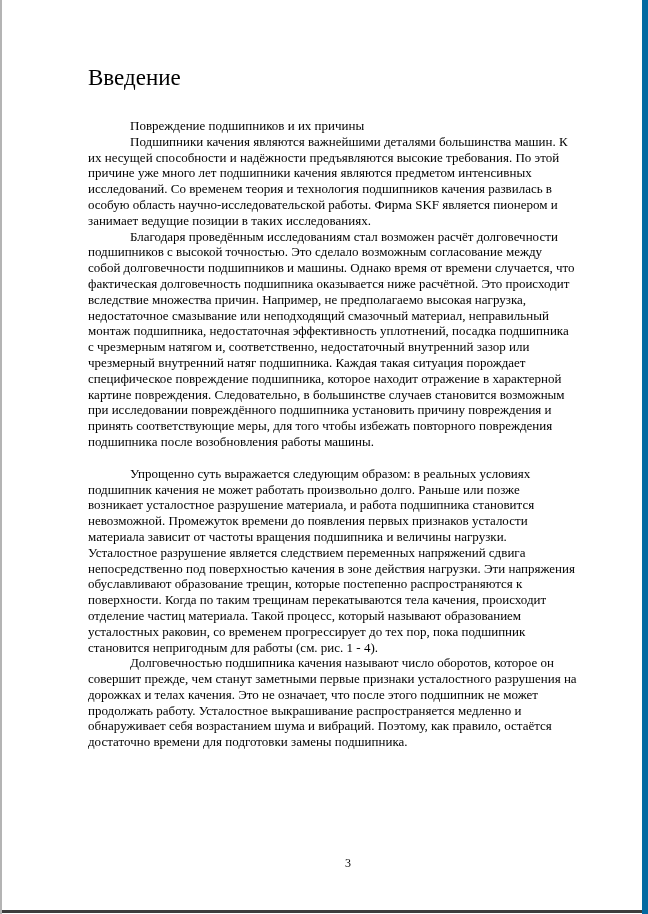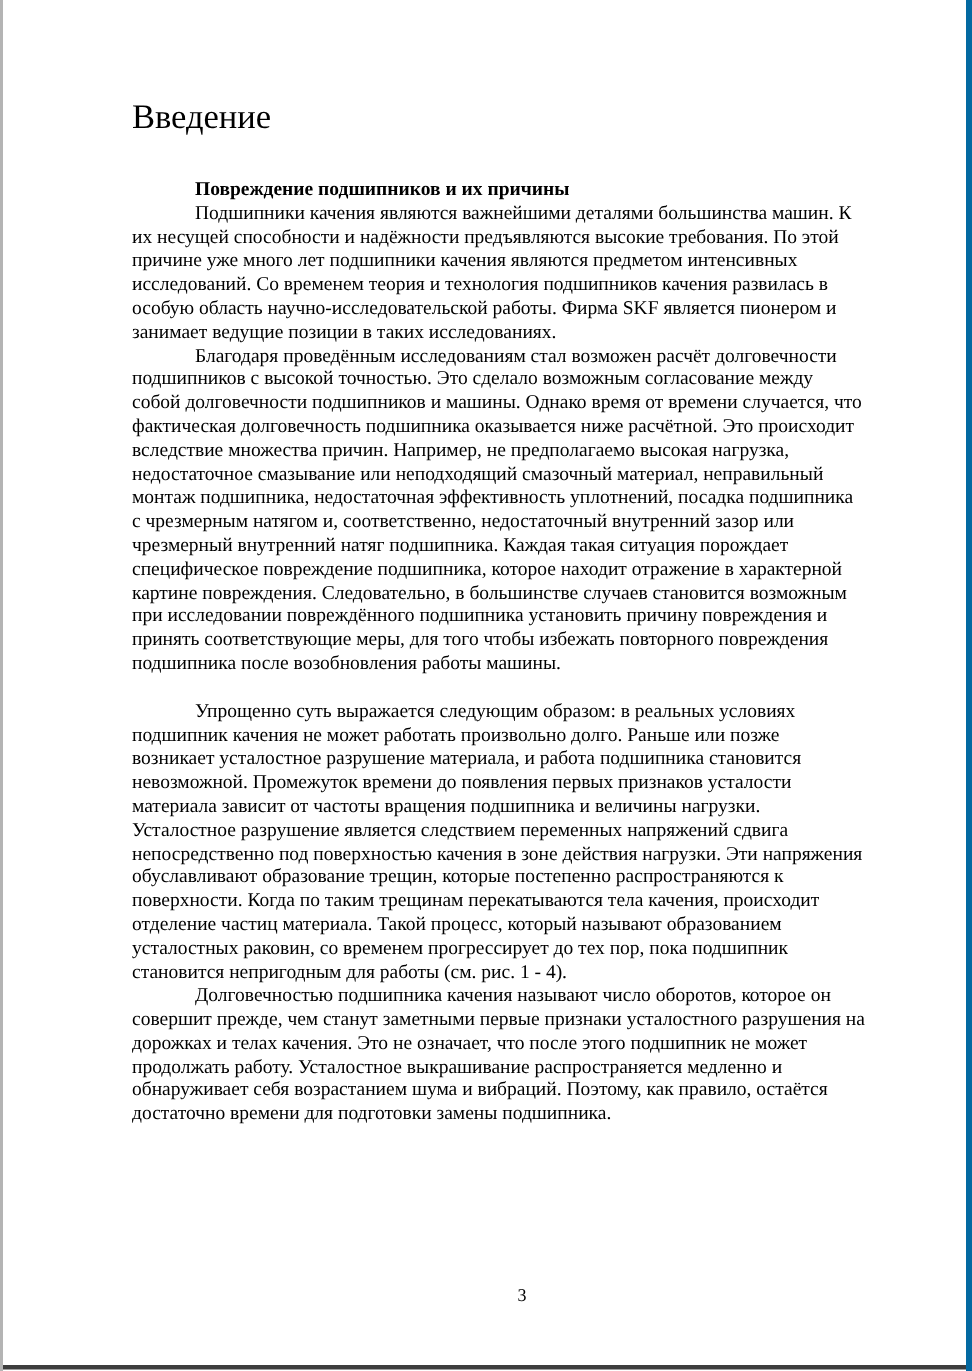--- a/index.html
+++ b/index.html
@@ -7,21 +7,21 @@
     padding: 0;
     background: #ffffff;
   }
   .page {
     position: relative;
     width: 648px;
     height: 914px;
     background: #ffffff;
     box-sizing: border-box;
     border-left: 2px solid #b4b4b4;
-    border-right: 4px solid #0369a1;
+    border-right: 6px solid #0369a1;
     overflow: hidden;
     font-family: "Liberation Serif", serif;
     color: #000000;
   }
   .bottom-edge {
     position: absolute;
     left: 0;
     bottom: 1px;
     width: 100%;
     height: 3px;
@@ -36,21 +36,21 @@
     line-height: 15.8px;
     text-align: left;
   }
   .doc-title {
     font-size: 23px;
     font-weight: normal;
     line-height: 28px;
     margin: 0 0 26px 0;
   }
   .sec-heading {
-    font-weight: bold;
+    font-weight: normal;
     text-indent: 42px;
     margin: 0;
   }
   .body-par {
     margin: 0;
     text-indent: 42px;
   }
   .section-2 {
     margin-top: 16px;
   }

